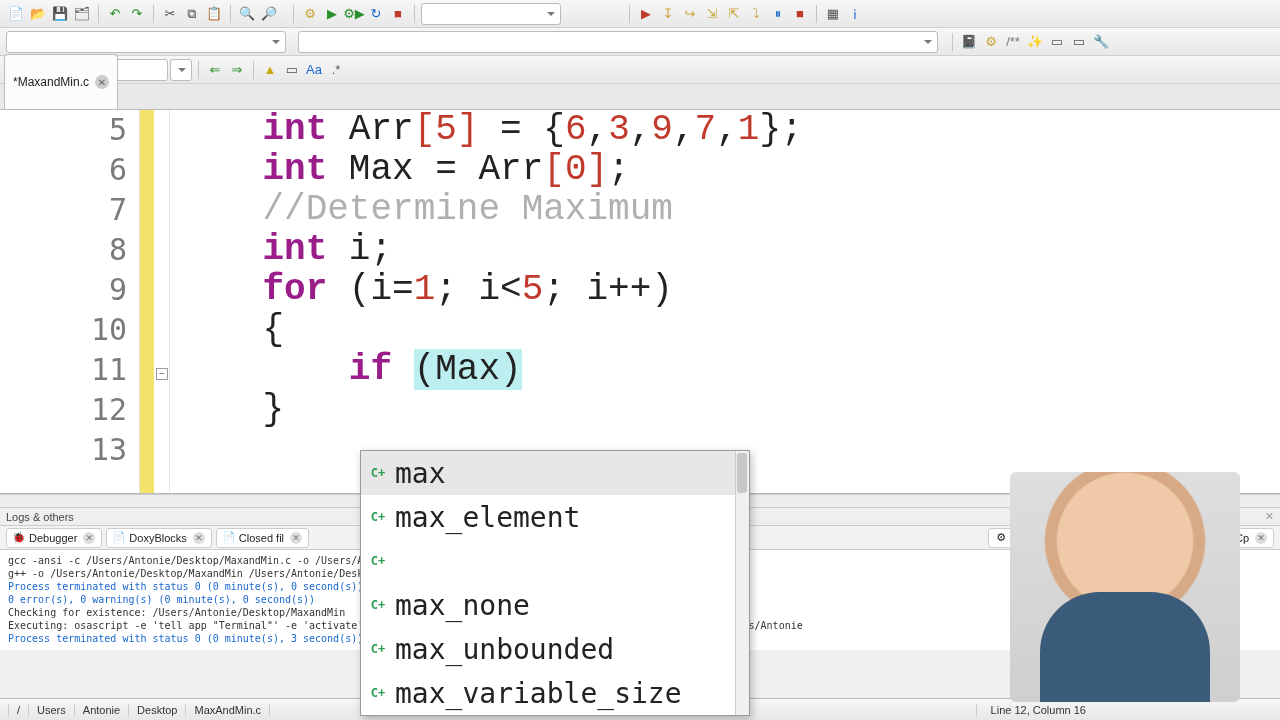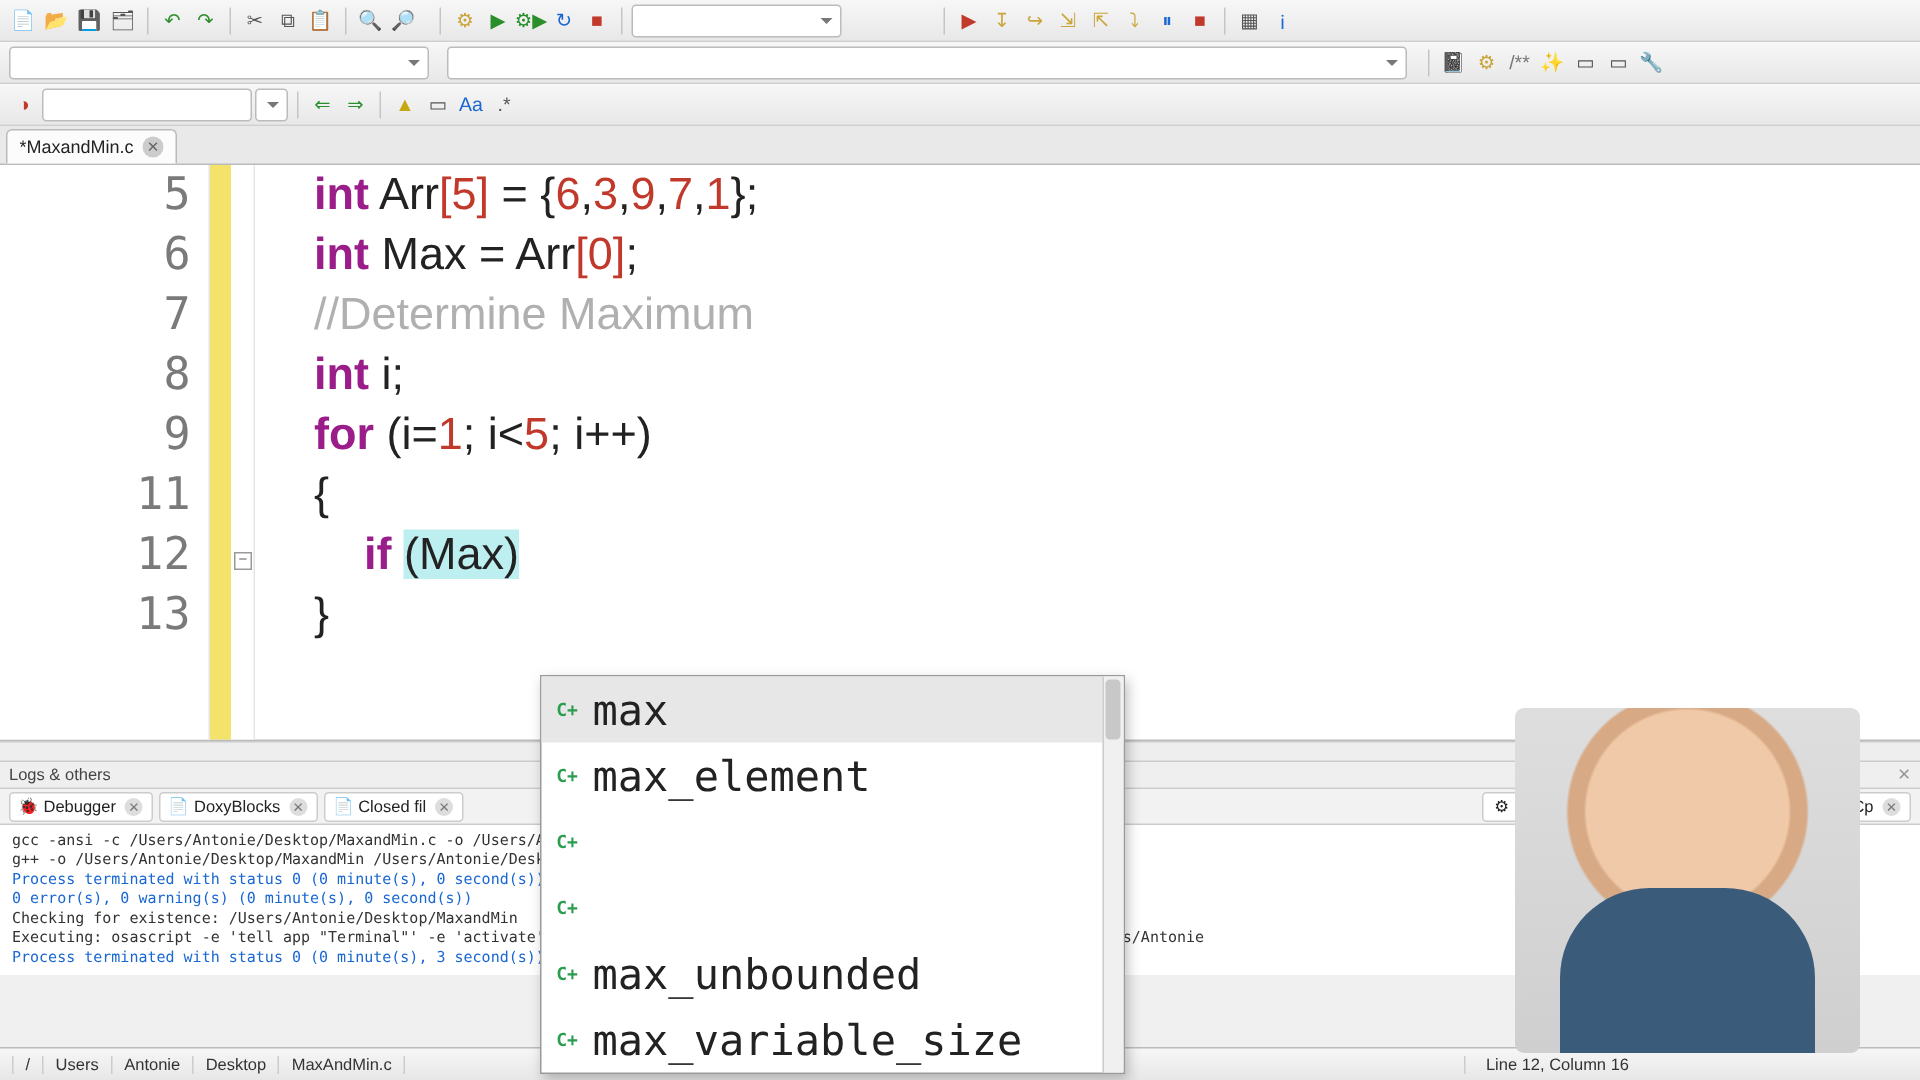--- a/index.html
+++ b/index.html
@@ -3,28 +3,28 @@
 <meta charset="utf-8">
 <style>
   * { box-sizing: border-box; margin: 0; padding: 0; }
   body { font-family: "Lucida Grande", Arial, sans-serif; font-size: 11px; background: #f0f0f0; color: #222; width:1280px; height:720px; overflow:hidden; position:relative;}
   .toolbar-row { display:flex; align-items:center; height:28px; border-bottom:1px solid #cfcfcf; background:linear-gradient(#f7f7f7,#e8e8e8); padding:0 6px; gap:2px;}
   .toolbar-row .sep { width:1px; height:18px; background:#c5c5c5; margin:0 4px;}
   .tbtn { width:20px; height:20px; display:flex; align-items:center; justify-content:center; border-radius:3px; font-size:13px; color:#555; cursor:pointer;}
   .dropdown { flex:0 0 auto; height:22px; border:1px solid #bcbcbc; background:#fff; display:flex; align-items:center; padding:0 18px 0 6px; position:relative; border-radius:3px; font-size:11px; color:#666;}
   .dropdown::after{content:"";position:absolute;right:5px;top:8px;border:4px solid transparent;border-top-color:#777;}
   .tab-bar { height:26px; background:#e9e9e9; border-bottom:1px solid #bbb; display:flex; align-items:flex-end; padding-left:4px;}
-  .file-tab { background:#fcfcfc; border:1px solid #bbb; border-bottom:none; border-radius:4px 4px 0 0; padding:4px 8px; display:flex; align-items:center; gap:6px; font-size:12px;}
+  .file-tab { background:#fcfcfc; border:1px solid #bbb; border-bottom:none; border-radius:4px 4px 0 0; padding:20px 8px; display:flex; align-items:center; gap:6px; font-size:12px;}
   .file-tab .close{width:14px;height:14px;border-radius:7px;background:#ccc;color:#666;display:flex;align-items:center;justify-content:center;font-size:10px;cursor:pointer;}
   .editor { height:384px; display:flex; background:#fff; border-bottom:1px solid #bbb;}
   .gutter { width:140px; background:#fff; text-align:right; padding-right:12px; color:#7a7a7a; font-family:"Menlo","Consolas",monospace; font-size:30px; line-height:40px; border-right:1px solid #e5e5e5;}
   .marker-col{width:14px;background:#f3e36b;}
   .fold-col{width:16px;background:#fff;border-right:1px solid #e5e5e5;position:relative;}
   .fold-mark{position:absolute;left:2px;width:12px;height:12px;border:1px solid #9a9a9a;background:#fff;font-size:10px;line-height:10px;text-align:center;color:#666;top:258px;}
-  .code { flex:1; font-family:Liberation Sans, sans-serif; font-size:30px; line-height:40px; white-space:pre; padding-left:6px; position:relative; overflow:hidden;}
+  .code { flex:1; font-family:Liberation Mono, monospace; font-size:36px; line-height:40px; white-space:pre; padding-left:6px; position:relative; overflow:hidden;}
   .kw{color:#9a1d8a;font-weight:600;}
   .num{color:#c1392b;}
   .br{color:#c1392b;}
   .cm{color:#b0b0b0;}
   .hl{background:#bdeef0;}
   .scrollbar-h{height:14px;background:#eee;border-top:1px solid #ccc;border-bottom:1px solid #ccc;}
   .logs-header{height:18px;background:#efefef;border-bottom:1px solid #ccc;padding:2px 6px;font-size:11px;color:#444;display:flex;justify-content:space-between;align-items:center;}
   .log-tabs{height:24px;background:#f2f2f2;border-bottom:1px solid #ccc;display:flex;align-items:center;gap:4px;padding:0 6px;}
   .log-tab{display:flex;align-items:center;gap:4px;padding:3px 6px;border:1px solid #ccc;border-radius:3px;background:#fff;font-size:11px;}
   .log-tab .ico{width:12px;height:12px;display:inline-flex;align-items:center;justify-content:center;}
@@ -123,20 +123,21 @@
   </div>
 </div>
 
 <div class="editor">
   <div class="gutter" id="gutter">
       <div>5</div>
       <div>6</div>
       <div>7</div>
       <div>8</div>
       <div>9</div>
+      <div>10</div>
       <div>11</div>
       <div>12</div>
       <div>13</div>
     </div>
   <div class="marker-col"></div>
   <div class="fold-col">
     <div class="fold-mark">−</div>
   </div>
   <div class="code" id="code"><div><span>    </span><span class="kw">int</span><span> Arr</span><span class="br">[</span><span class="num">5</span><span class="br">]</span><span> = {</span><span class="num">6</span><span>,</span><span class="num">3</span><span>,</span><span class="num">9</span><span>,</span><span class="num">7</span><span>,</span><span class="num">1</span><span>};</span></div><div><span>    </span><span class="kw">int</span><span> Max = Arr</span><span class="br">[</span><span class="num">0</span><span class="br">]</span><span>;</span></div><div><span></span></div><div><span>    </span><span class="cm">//Determine Maximum</span></div><div><span>    </span><span class="kw">int</span><span> i;</span></div><div><span>    </span><span class="kw">for</span><span> (i=</span><span class="num">1</span><span>; i&lt;</span><span class="num">5</span><span>; i++)</span></div><div><span>    {</span></div><div><span>        </span><span class="kw">if</span><span> </span><span class="hl">(Max</span><span class="hl">)</span></div><div><span>    }</span></div></div>
 </div>
@@ -208,20 +209,21 @@
     </div>
     <div class="ac-row">
       <span class="ac-ico">
         <span class="c">C+</span>
       </span>
     </div>
     <div class="ac-row">
       <span class="ac-ico">
         <span class="c">C+</span>
       </span>
+      <span>max_none</span>
     </div>
     <div class="ac-row">
       <span class="ac-ico">
         <span class="c">C+</span>
       </span>
       <span>max_unbounded</span>
     </div>
     <div class="ac-row">
       <span class="ac-ico">
         <span class="c">C+</span>

